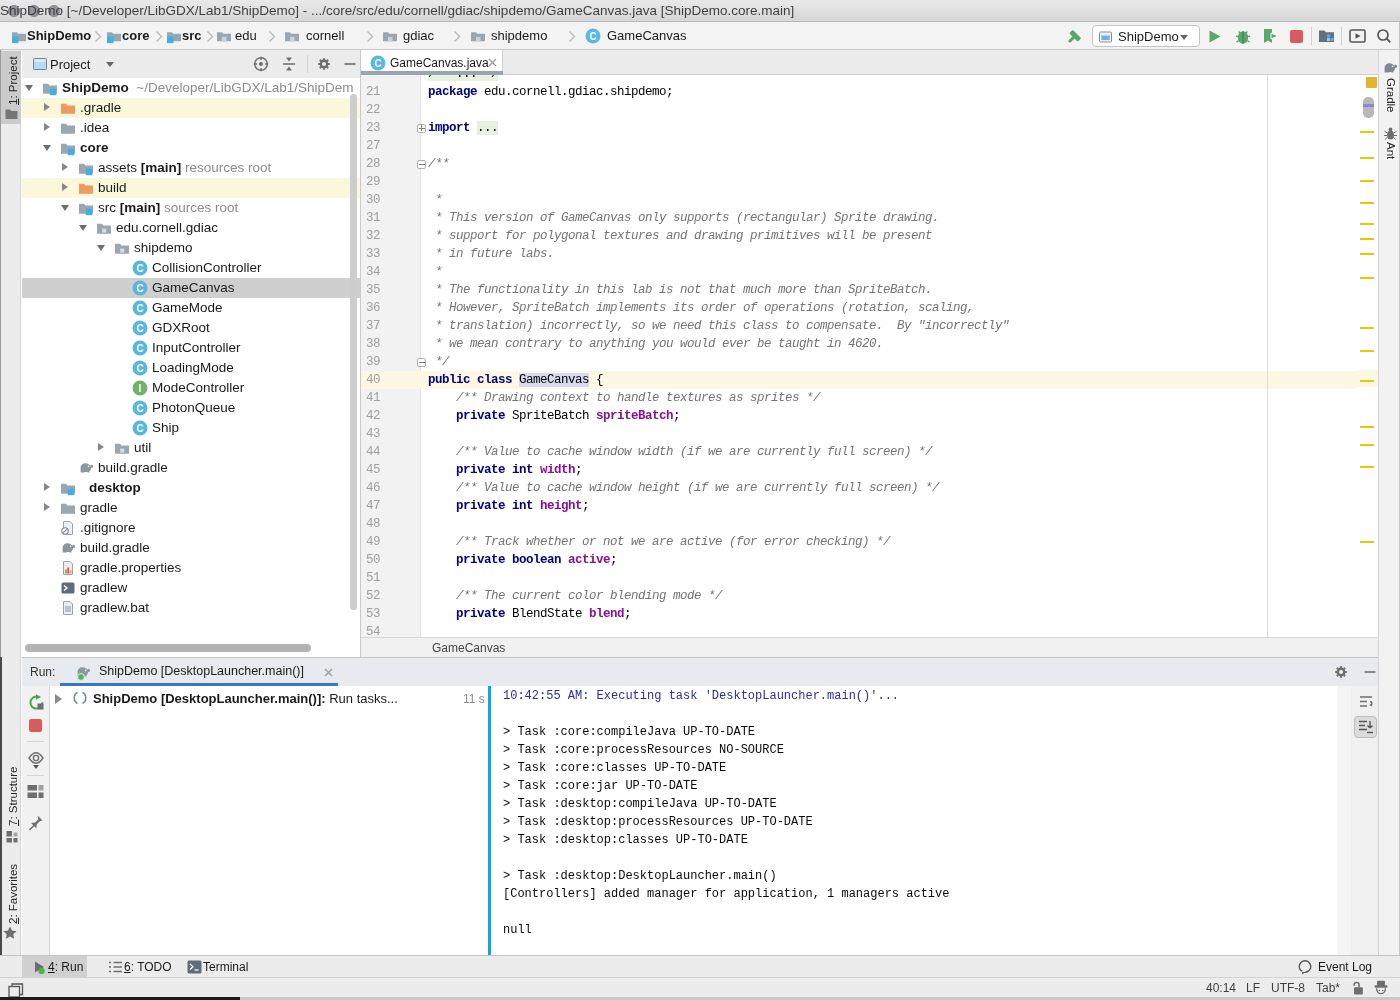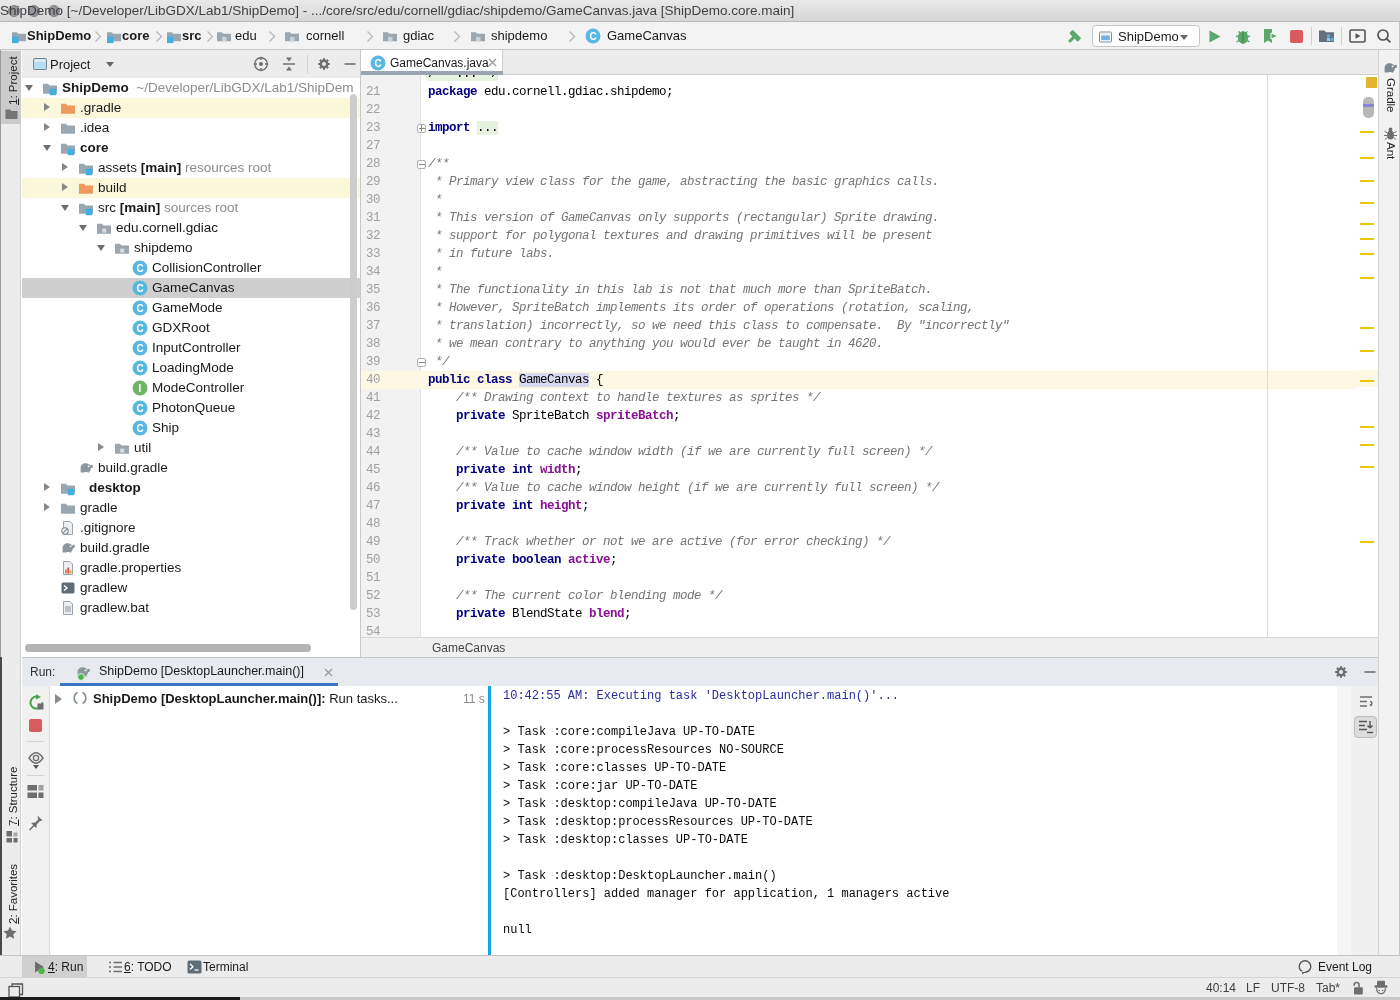--- a/index.html
+++ b/index.html
@@ -463,21 +463,20 @@
   <div class="cl" style="top:-10px;"><span class="fold">/** ... */</span></div>
   <div class="lnum" style="top:8px;">21</div>
   <div class="cl" style="top:8px;"><span class="kw">package</span> edu.cornell.gdiac.shipdemo;</div>
   <div class="lnum" style="top:26px;">22</div>
   <div class="lnum" style="top:44px;">23</div>
   <div class="cl" style="top:44px;"><span class="kw">import</span> <span class="fold">...</span></div>
   <div class="lnum" style="top:62px;">27</div>
   <div class="lnum" style="top:80px;">28</div>
   <div class="cl" style="top:80px;"><span class="cm">/**</span></div>
   <div class="lnum" style="top:98px;">29</div>
-  <div class="cl" style="top:98px;"><span class="cm"> * Primary view class for the game, abstracting the basic graphics calls.</span></div>
   <div class="lnum" style="top:116px;">30</div>
   <div class="cl" style="top:116px;"><span class="cm"> *</span></div>
   <div class="lnum" style="top:134px;">31</div>
   <div class="cl" style="top:134px;"><span class="cm"> * This version of GameCanvas only supports (rectangular) Sprite drawing.</span></div>
   <div class="lnum" style="top:152px;">32</div>
   <div class="cl" style="top:152px;"><span class="cm"> * support for polygonal textures and drawing primitives will be present</span></div>
   <div class="lnum" style="top:170px;">33</div>
   <div class="cl" style="top:170px;"><span class="cm"> * in future labs.</span></div>
   <div class="lnum" style="top:188px;">34</div>
   <div class="cl" style="top:188px;"><span class="cm"> *</span></div>

